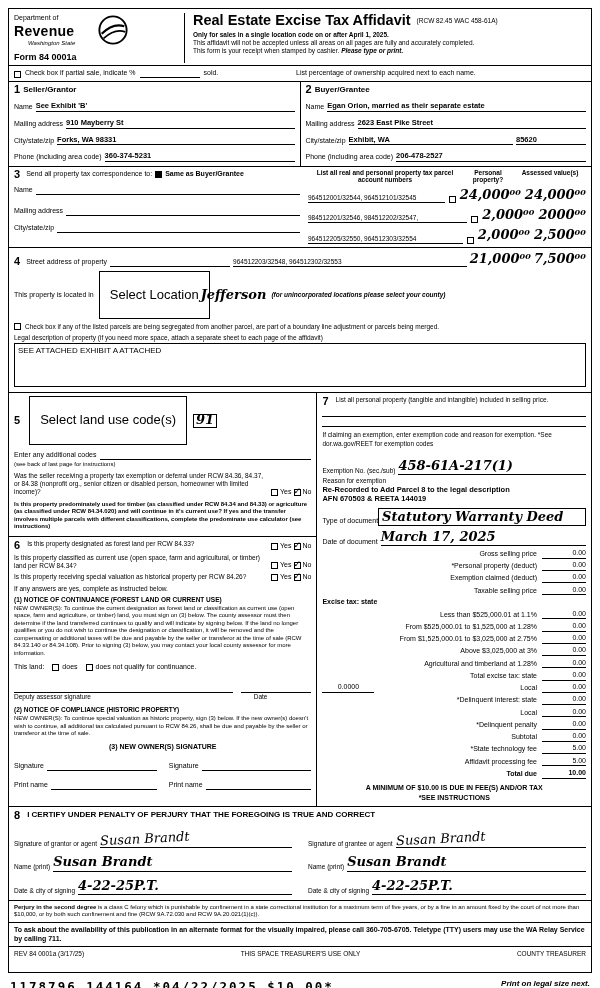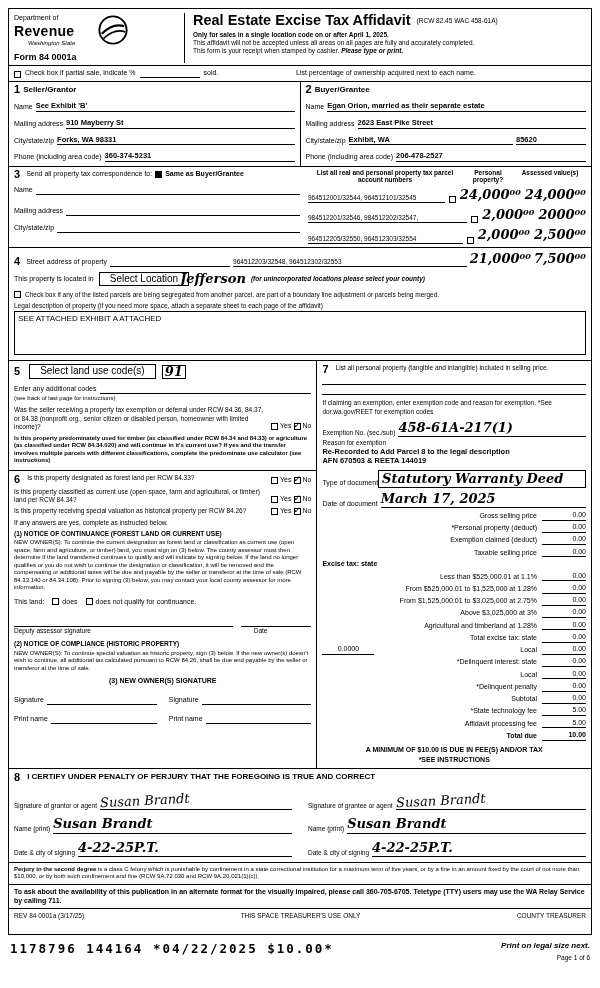--- a/index.html
+++ b/index.html
@@ -33,21 +33,21 @@
   .secnum{font-weight:bold;font-size:11px;margin-right:3px;line-height:1}
   .header{display:flex;padding:4px 5px 2px}
   .agency-block{width:170px;flex:none;padding-top:1px}
   .agency{display:flex;align-items:flex-start;gap:22px}
   .dept-name{font-weight:bold;font-size:14px;letter-spacing:.3px}
   .title-block{flex:1;border-left:1px solid #000;padding-left:8px}
   .form-title{font-weight:bold;font-size:14.5px;line-height:1.1}
   .maincols{display:flex;border-top:1px solid #000}
   .lcol{width:53%;flex:none;border-right:1px solid #000;padding:3px 5px}
   .rcol{flex:1;padding:3px 5px}
-  .selbox{border:1px solid #000;padding:0 10px;font-size:10px;display:inline-block}
+  .selbox{border:1px solid #000;padding:15px 10px;font-size:13px;display:inline-block}
   .codebox{border:1px solid #000;min-width:20px;height:14px;display:inline-flex;align-items:center;justify-content:center;padding:0 2px}
   .yn{display:flex;align-items:center;gap:2px;flex:none;align-self:flex-end;white-space:nowrap}
   .legalbox{border:1px solid #000;height:44px;margin:1px 0 2px;padding:2px 3px}
   .cols2{display:flex}
   .cols2>.col{flex:1;padding:2px 5px}
   .cols2>.col+.col{border-left:1px solid #000}
   .stamp{font-family:"DejaVu Sans Mono",monospace;font-size:12.5px;letter-spacing:2px;font-weight:bold}
   .pheader{font-weight:bold;font-size:6.5px;text-align:center;line-height:1.15}
 </style>
 </head>
@@ -319,21 +319,21 @@
       </div>
 
       <div class="rcol">
         <div class="flex" style="gap:4px">
           <span class="secnum">7</span>
           <span class="flex1 t65">List all personal property (tangible and intangible) included in selling price.</span>
         </div>
         <div class="ul" style="display:block;height:10px"></div>
         <div class="ul" style="display:block;height:10px"></div>
         <div class="t65" style="margin-top:4px">If claiming an exemption, enter exemption code and reason for exemption. *See dor.wa.gov/REET for exemption codes</div>
-        <div class="fline" style="margin-top:4px">
+        <div class="fline" style="margin-top:10px">
           <span class="t65">Exemption No. (sec./sub)</span>
           <span class="ul flex1"><span class="hw">458-61A-217(1)</span></span>
         </div>
         <div class="t65" style="margin-top:2px">Reason for exemption</div>
         <div class="typed" style="white-space:normal">Re-Recorded to Add Parcel 8 to the legal description</div>
         <div class="typed">AFN 670503 &amp; REETA 144019</div>
         <div class="flex ai-end" style="margin-top:4px">
           <span>Type of document</span>
           <span class="flex1" style="border:1px solid #000;min-height:15px;padding:0 3px"><span class="hw">Statutory Warranty Deed</span></span>
         </div>

